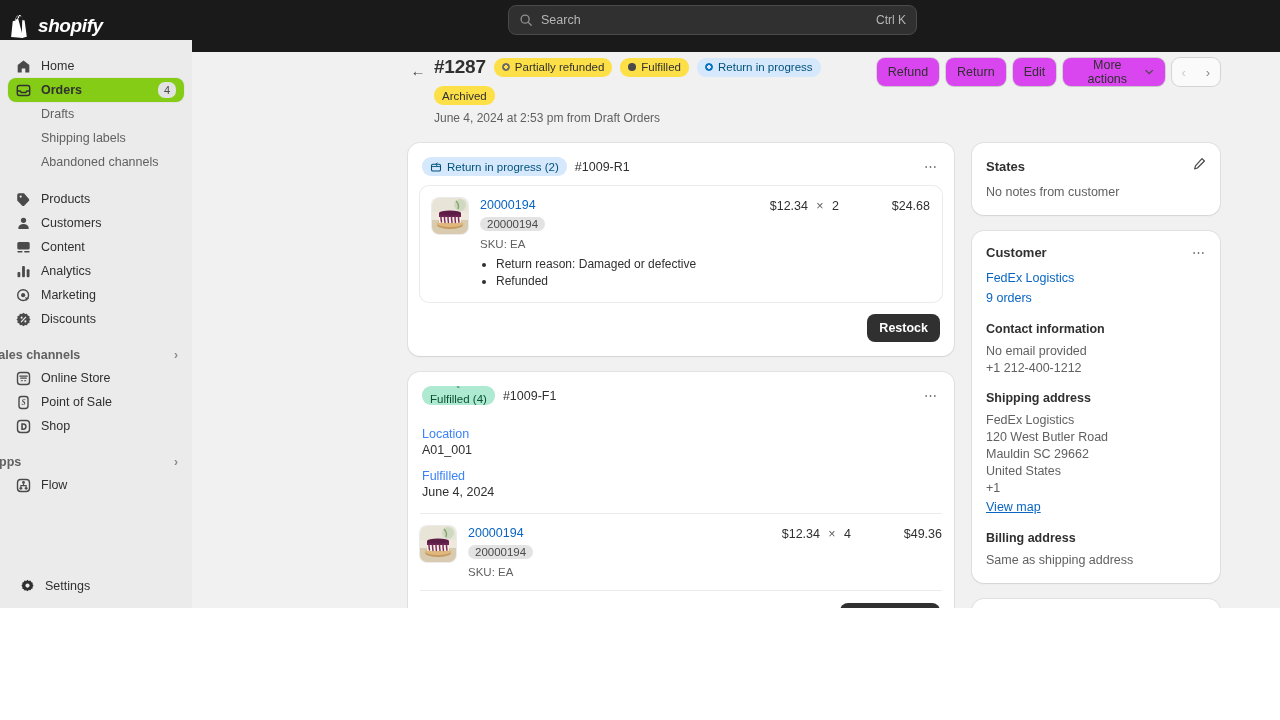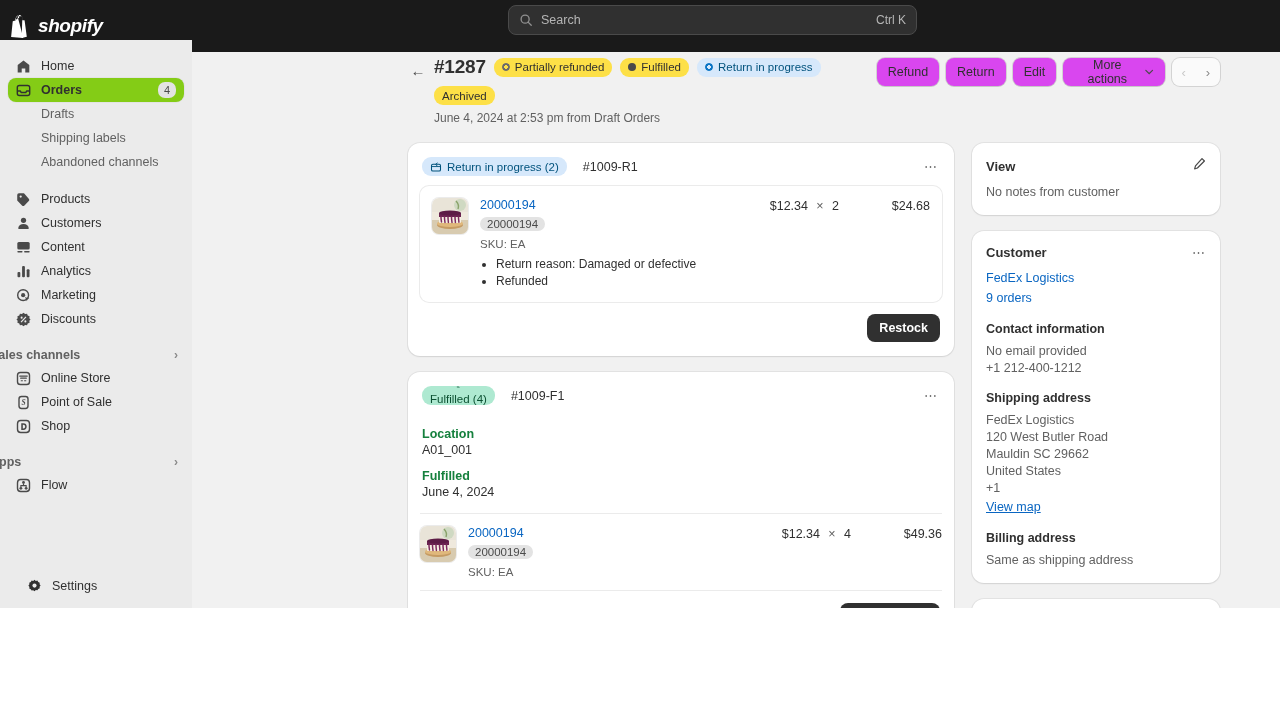--- a/index.html
+++ b/index.html
@@ -70,21 +70,21 @@
     color: #616161; border-radius: 8px; cursor: pointer;
   }
   .nav-gap { height: 13px; }
   .nav-section {
     display: flex; align-items: center;
     height: 22px; padding: 0 14px 0 0; margin-left: -10px;
     color: #616161; font-size: 12.5px; font-weight: 600; cursor: pointer;
   }
   .nav-section .chev { margin-left: auto; color: #8a8a8a; font-size: 12px; }
   .settings-row {
-    position: absolute; left: 11px; right: 0; bottom: 10px;
+    position: absolute; left: 4px; right: 0; bottom: 10px;
   }
 
   
   .main {
     position: absolute; left: 192px; top: 40px;
     width: 1088px; height: 568px;
     overflow: hidden;
   }
   .page {
     width: 1088px; padding: 16px 60px 0 216px;
@@ -143,21 +143,21 @@
   .cols { display: flex; gap: 18px; margin-top: 18px; }
   .colmain { width: 546px; flex: 0 0 546px; }
   .colside { width: 248px; flex: 0 0 248px; }
 
   .card {
     background: #fff; border-radius: 12px;
     box-shadow: 0 0 0 1px rgba(0,0,0,.06), 0 1px 2px rgba(0,0,0,.07);
     margin-bottom: 16px;
   }
   .cardhead {
-    display: flex; align-items: center; gap: 16px;
+    display: flex; align-items: center; gap: 8px;
     padding: 14px 14px 10px 14px;
   }
   .cardhead .hid { font-size: 12.5px; color: #303030; font-weight: 500; }
   .kebab {
     margin-left: auto; color: #4a4a4a; letter-spacing: 1px;
     font-size: 13px; cursor: pointer; line-height: 10px; padding: 0 2px;
   }
   .badge.green { background: #aee9d1; color: #0c5132; flex-direction: column; }
 
   .innerbox {
@@ -185,21 +185,21 @@
   .li-price {
     display: flex; align-items: flex-start; gap: 0;
     font-size: 12.5px; color: #303030; padding-top: 1px;
   }
   .li-price .unit { width: 46px; text-align: right; }
   .li-price .x { width: 24px; text-align: center; color: #616161; }
   .li-price .qty { width: 22px; text-align: left; }
   .li-price .total { width: 76px; text-align: right; }
 
   .meta-block { padding: 12px 14px 2px 14px; }
-  .meta-label { font-size: 12.5px; color: #15803d; font-weight: bold; }
+  .meta-label { font-size: 12.5px; color: #3b82f6; }
   .meta-value { font-size: 12.5px; color: #303030; margin-top: 2px; margin-bottom: 12px; }
   .divider { height: 1px; background: #ebebeb; margin: 0 12px; }
   .cardfoot { display: flex; justify-content: flex-end; padding: 0 14px 14px 14px; }
   .btn-primary {
     height: 28px; padding: 0 12px; border-radius: 8px; border: 0;
     background: #303030; color: #fff; font-size: 12.5px; font-weight: 600;
     font-family: inherit; cursor: pointer;
   }
 
   
@@ -544,21 +544,21 @@
             <button class="btn-primary">Add tracking</button>
           </div>
         </div>
 
       </div>
 
       <div class="colside">
 
         <div class="scard">
           <div class="scard-head">
-            <span class="scard-title">View</span>
+            <span class="scard-title">States</span>
             <span class="pencil">
               <svg width="14" height="14" viewBox="0 0 16 16">
                 <path d="M11.4 1.8l2.8 2.8-8 8L3 13.6l1-3.4z" fill="none" stroke="#4a4a4a" stroke-width="1.4" stroke-linejoin="round"></path>
               </svg>
             </span>
           </div>
           <div class="scard-muted">No notes from customer</div>
         </div>
 
         <div class="scard">

